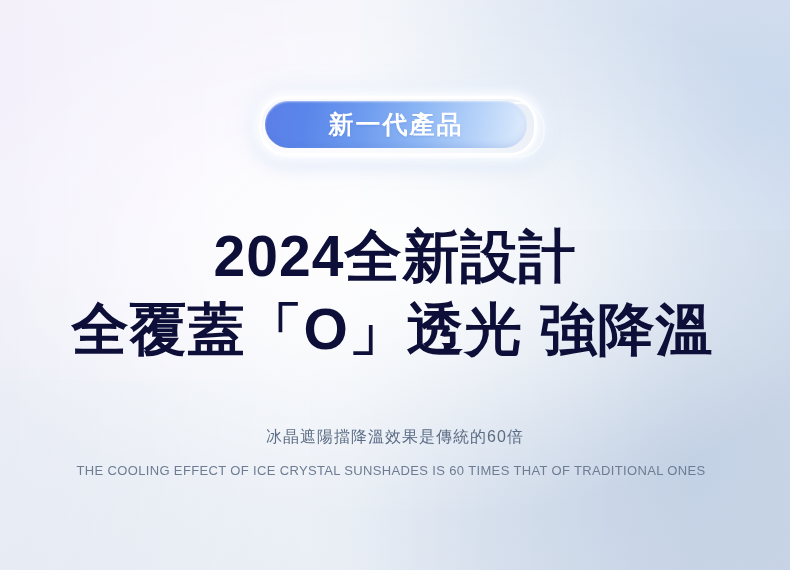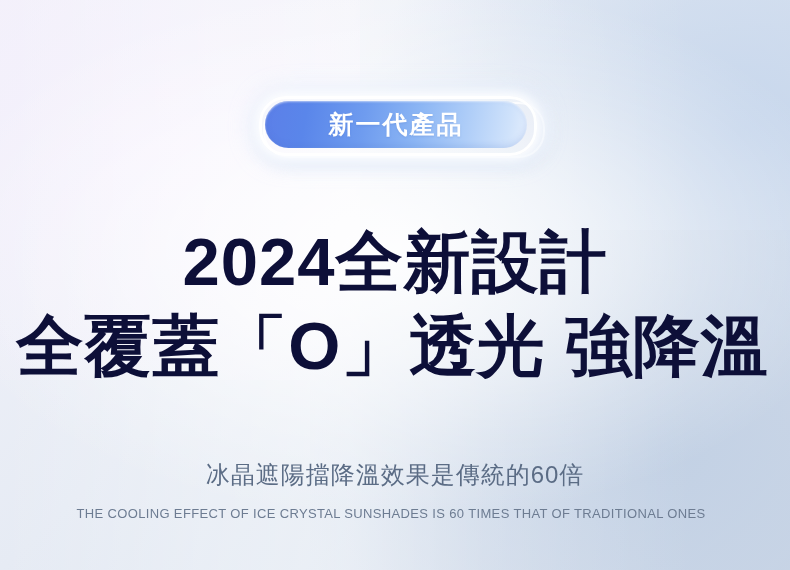--- a/index.html
+++ b/index.html
@@ -193,53 +193,53 @@
   }
 
   
   .headline-block {
     margin-top: 72px;
     text-align: center;
     width: 100%;
   }
 
   .headline-1 {
-    font-size: 67px;
+    font-size: 57px;
     font-weight: 700;
     color: #0d0f38;
     letter-spacing: 1px;
     line-height: 1.08;
     margin: 0;
     white-space: nowrap;
   }
 
   .headline-2 {
-    font-size: 67px;
+    font-size: 57px;
     font-weight: 700;
     color: #0d0f38;
     letter-spacing: 1px;
     line-height: 1.12;
     margin: 10px 5px 0 0;
     white-space: nowrap;
   }
 
   
   .sub-block {
     margin-top: 62px;
     text-align: center;
     width: 100%;
   }
 
   .sub-cn {
-    font-size: 24px;
+    font-size: 16px;
     font-weight: 500;
     color: #5b6c85;
     letter-spacing: 1px;
     line-height: 1.2;
-    margin: 16px;
+    margin: 4px;
     white-space: nowrap;
   }
 
   .sub-en {
     font-size: 13px;
     font-weight: 400;
     color: #6d7c92;
     letter-spacing: 0.35px;
     line-height: 1.2;
     margin: 16px 8px 0 0;

